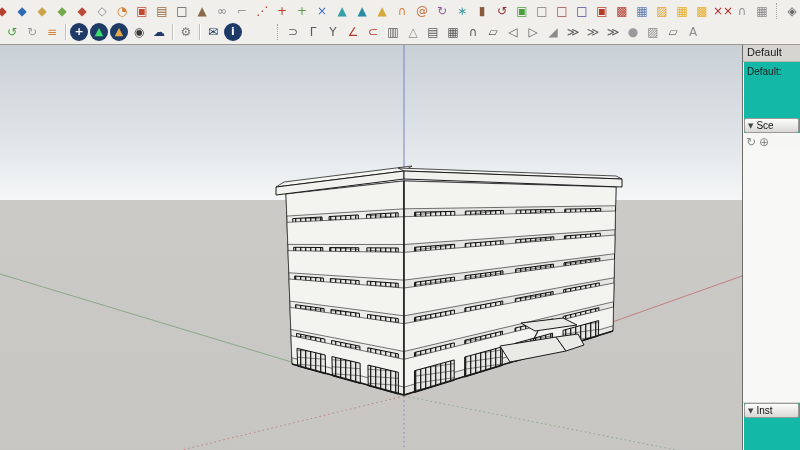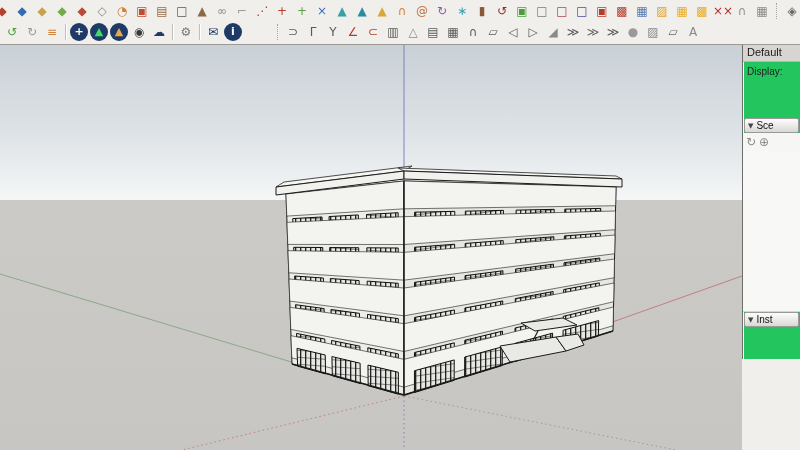--- a/index.html
+++ b/index.html
@@ -22,22 +22,22 @@
 
   
   #viewport { position:absolute; left:0; top:45px; width:742px; height:405px; overflow:hidden; }
   #sky { position:absolute; left:0; top:0; width:100%; height:155px;
     background:linear-gradient(#c9d0d6, #dde2e6 55%, #eef1f2 88%, #f5f6f7); }
   #ground { position:absolute; left:0; top:155px; width:100%; height:250px;
     background:linear-gradient(#cbcac6, #c7c6c2); }
   #scene { position:absolute; left:0; top:0; }
 
   
-  #sidebar { position:absolute; right:0; top:45px; width:58px; height:314px;
-    background:#22c55e; border-left:1px solid #6f6d6a;
+  #sidebar { position:absolute; right:0; top:45px; width:58px; height:405px;
+    background:#14b8a6; border-left:1px solid #6f6d6a;
     box-shadow:inset 1px 0 0 #fbfbfa; display:flex; flex-direction:column; z-index:4; }
   #tray-header { height:17px; background:#d7d5d2; border-bottom:1px solid #b8b5b1;
     font-size:11px; color:#1a1a1a; padding:1px 0 0 4px; }
   #display-row { height:19px; font-size:10px; color:#222; padding:4px 0 0 4px; }
   .side-spacer { height:37px; }
   .panel-header { height:15px; margin:0 1px; display:flex; align-items:center; gap:3px;
     background:linear-gradient(#fdfdfd,#d9d8d5); border:1px solid #9a9a98; border-radius:2px;
     font-size:10px; color:#111; padding:0 3px; cursor:default; }
   .collapse-tri { font-size:7px; color:#444; font-family:"DejaVu Sans", sans-serif; }
   #scene-buttons { height:18px; background:#f6f6f5; display:flex; align-items:center;
@@ -224,21 +224,21 @@
         <line x1="538" y1="331" x2="528" y2="350" stroke="#1b1b1b" stroke-width="1.2"></line>
         <path d="M500 346 L556 337 L566 351 L510 362 Z" fill="#e9e9e6" stroke="#1b1b1b" stroke-width="1"></path>
         <path d="M556 337 L578 334 L584 345 L566 351 Z" fill="#e9e9e6" stroke="#1b1b1b" stroke-width="1"></path>
         <path d="M521 323 L563 318 L577 325 L535 331 Z" fill="#e9e9e6" stroke="#1b1b1b" stroke-width="1"></path>
       </g>
   </svg>
 </div>
 
 <div id="sidebar">
   <div id="tray-header">Default</div>
-  <div id="display-row">Display:</div>
+  <div id="display-row">Default:</div>
   <div class="side-spacer"></div>
   <div class="panel-header">
     <span class="collapse-tri">▼</span>
     <span>Sce</span>
   </div>
   <div id="scene-buttons">
       <span>↻</span>
       <span>⊕</span>
     </div>
   <div id="scenes-content"></div>

